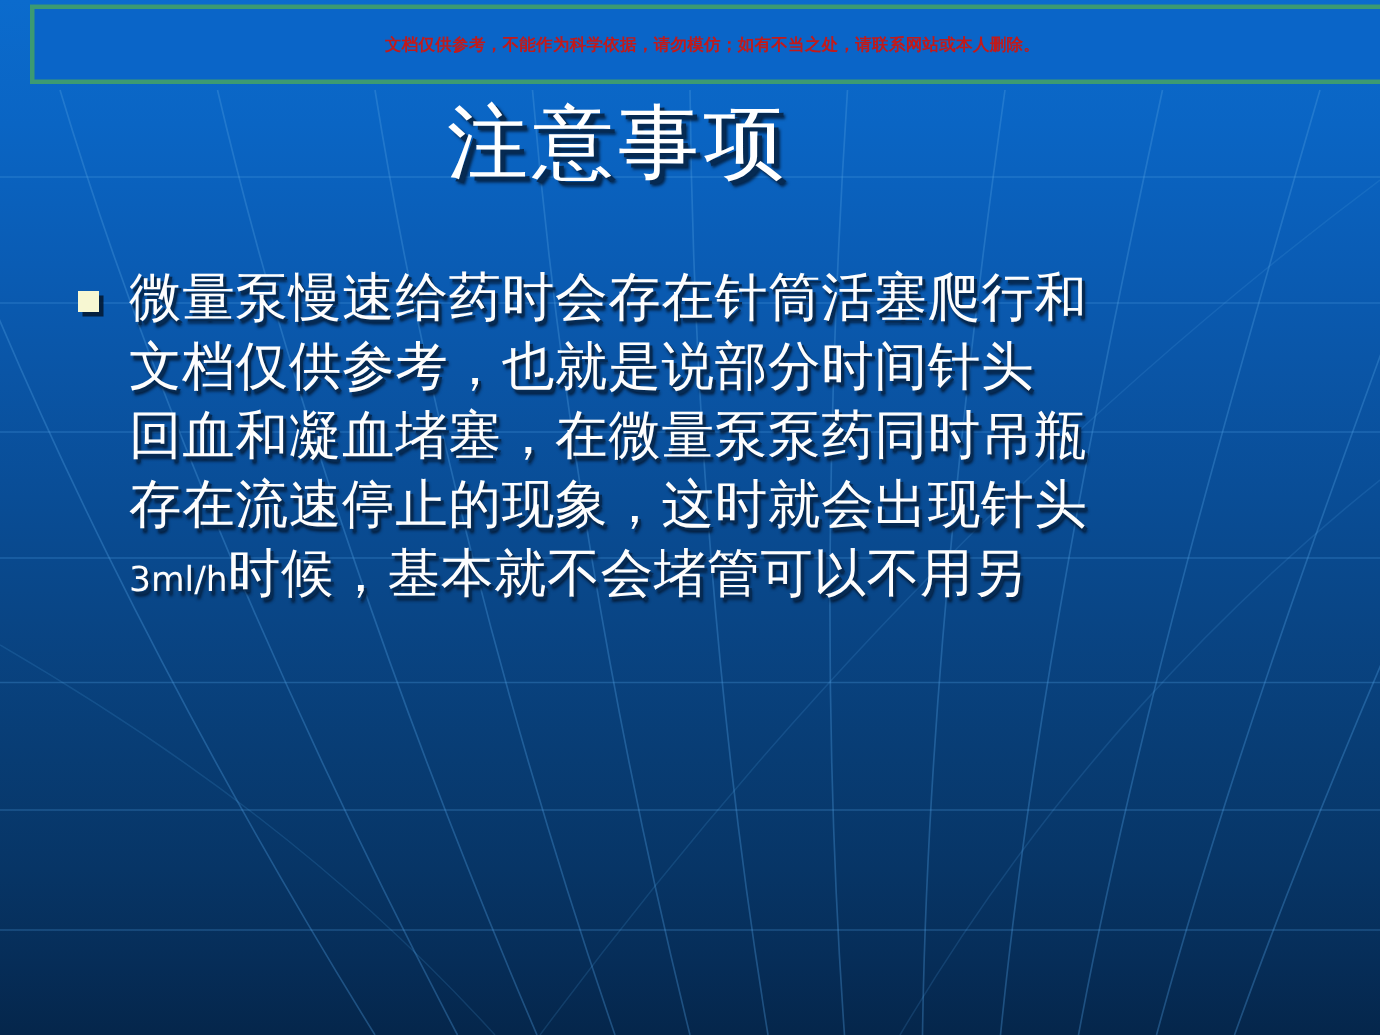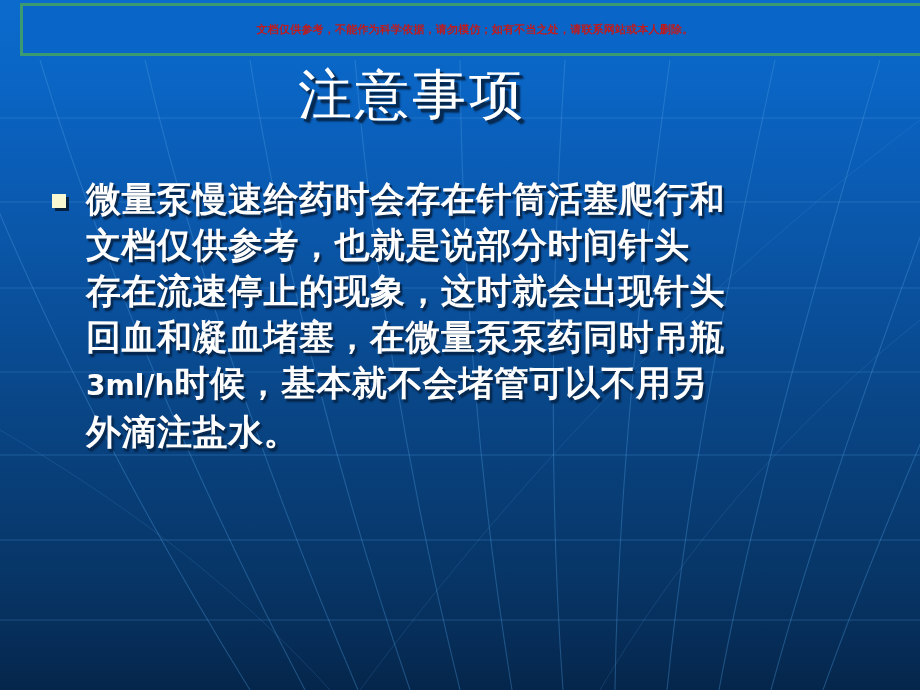--- a/index.html
+++ b/index.html
@@ -115,21 +115,21 @@
     letter-spacing: 0.5px;
     text-shadow: 2px 2px 0 #052murky, 2px 2px 2px rgba(3,18,38,.85);
   }
 
   #body-text p {
     margin: 0;
   }
 
   .latin {
     font-family: "DejaVu Sans", "Liberation Sans", sans-serif;
-    font-size: 28px;
+    font-size: 23px;
     letter-spacing: 0;
   }
 </style>
 </head>
 <body>
 
 <div id="slide">
 
   <svg id="globe-lines" viewBox="0 0 920 690" preserveAspectRatio="none" aria-hidden="true">
     <g stroke="#4f9ee0" stroke-width="1.1" fill="none" opacity="0.30">
@@ -169,24 +169,23 @@
     <div id="disclaimer-text">文档仅供参考，不能作为科学依据，请勿模仿；如有不当之处，请联系网站或本人删除。</div>
   </div>
 
   <div id="title-area">
     <div id="slide-title">注意事项</div>
   </div>
 
   <div id="body-area">
     <div id="bullet-row">
       <div id="bullet-marker"></div>
-      <div id="body-text" style="text-shadow: rgb(6, 42, 82) 2px 2px 0px, rgba(3, 18, 38, 0.85) 2px 3px 2px; font-weight: bold;">
+      <div id="body-text" style="text-shadow: rgb(6, 42, 82) 2px 2px 0px, rgba(3, 18, 38, 0.85) 2px 3px 2px;">
           <p>微量泵慢速给药时会存在针筒活塞爬行和</p>
           <p>文档仅供参考，也就是说部分时间针头</p>
+          <p>回血和凝血堵塞，在微量泵泵药同时吊瓶</p>
           <p>存在流速停止的现象，这时就会出现针头</p>
-          <p>回血和凝血堵塞，在微量泵泵药同时吊瓶</p>
           <p><span class="latin">3ml/h</span>时候，基本就不会堵管可以不用另</p>
-          <p>外滴注盐水。</p>
         </div>
     </div>
   </div>
 
 </div>
 
 </body></html>

